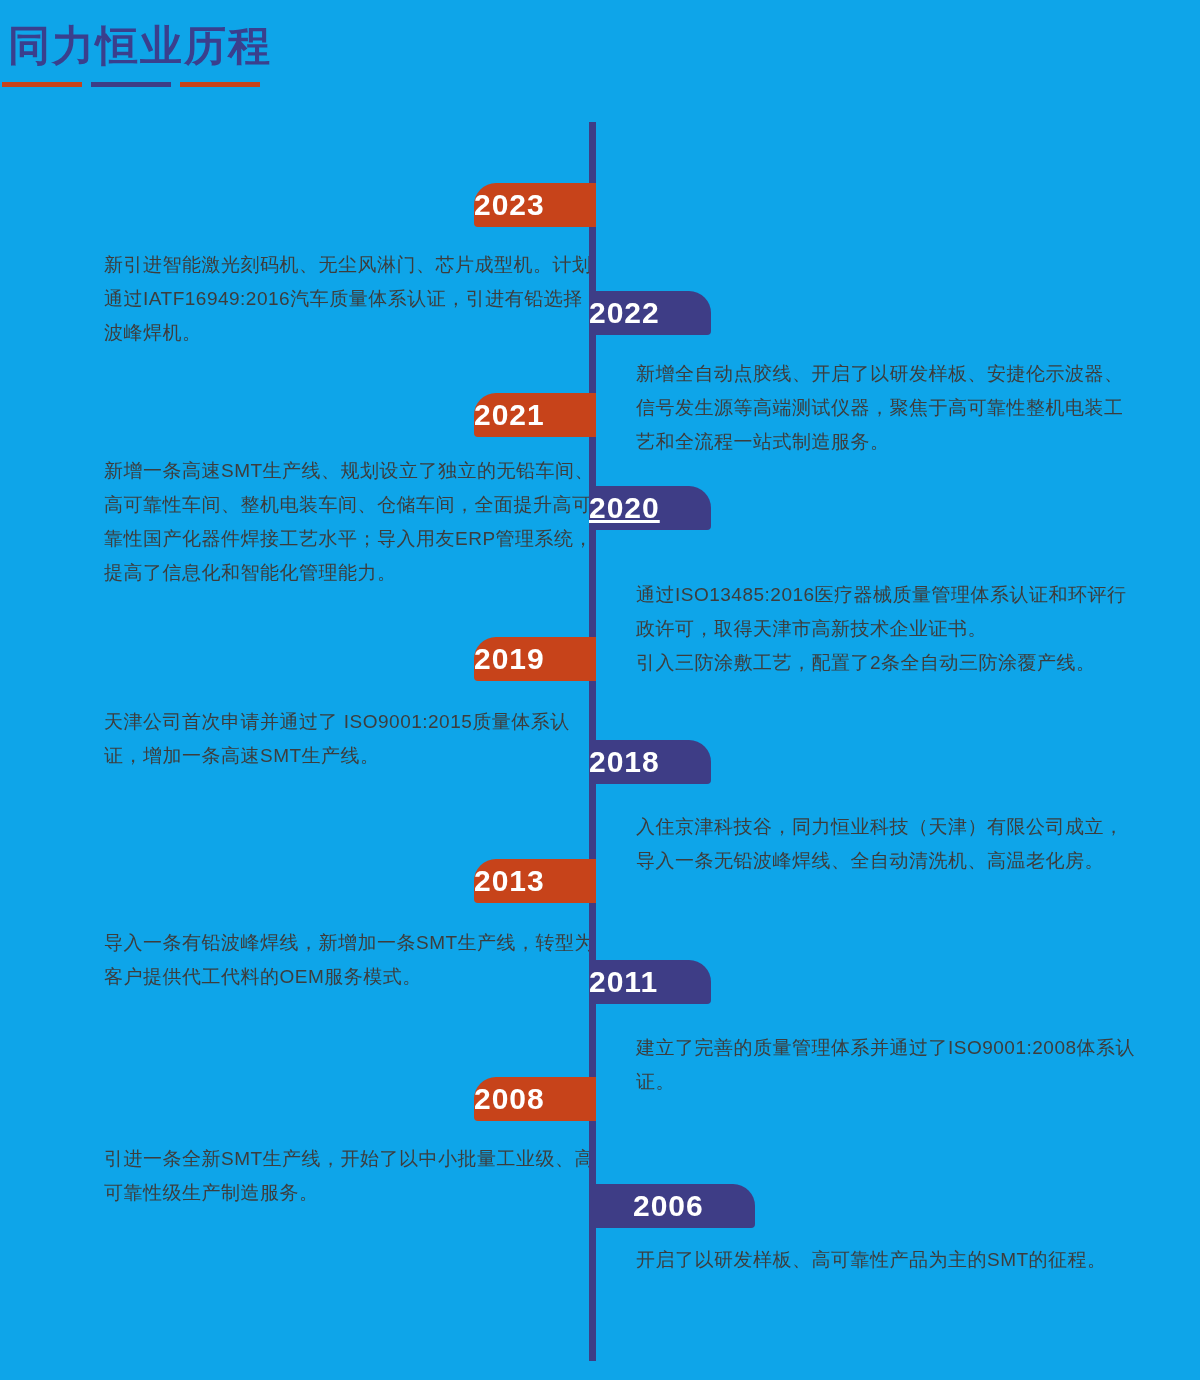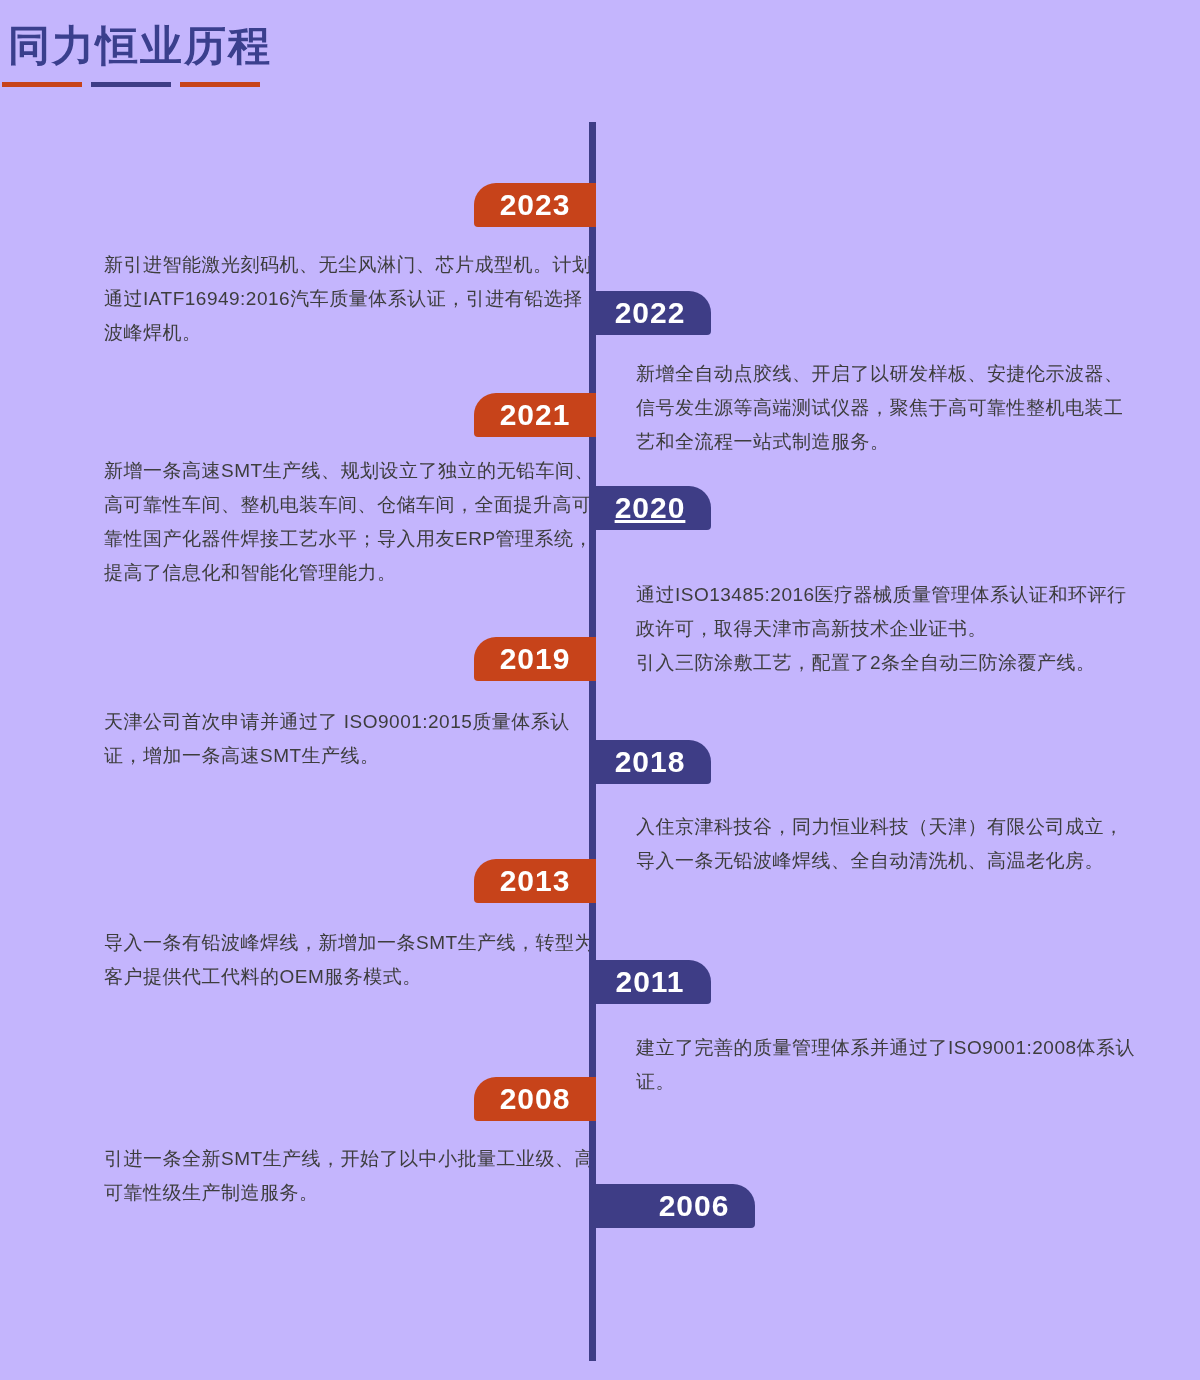--- a/index.html
+++ b/index.html
@@ -1,35 +1,35 @@
 <!DOCTYPE html>
 <html><head>
 <meta charset="utf-8">
 <style>
   html,body{margin:0;padding:0;background:#ffffff;}
   #canvas{
-    position:relative;width:1200px;height:1380px;background:#c4b5fd;
+    position:relative;width:1200px;height:1380px;background:#0ea5e9;
     font-family:"Liberation Sans","DejaVu Sans",sans-serif;overflow:hidden;
   }
   .page-title{
     position:absolute;left:8px;top:18px;margin:0;
     font-size:42px;font-weight:bold;color:#3A3F8D;letter-spacing:2px;
   }
   .title-dashes{position:absolute;left:2px;top:82px;display:flex;gap:9px;}
   .dash{width:80px;height:5px;}
   .dash-orange{background:#C7431A;}
   .dash-navy{background:#3E3D86;}
   .axis{
     position:absolute;left:589px;top:122px;width:7px;height:1239px;
     background:#3E3D86;z-index:1;
   }
   .event{position:absolute;left:0;top:0;}
   .badge{
     position:absolute;width:122px;height:44px;z-index:2;
-    display:flex;align-items:center;justify-content:center;
+    display:flex;align-items:center;
     color:#ffffff;font-weight:bold;font-size:30px;letter-spacing:1px;
   }
   .badge-left{left:474px;background:#C7431A;border-radius:22px 0 0 4px;}
   .badge-right{left:589px;background:#3E3D86;border-radius:0 22px 4px 0;}
   .desc{
     position:absolute;font-size:19px;line-height:34px;color:#3D3D3D;
     letter-spacing:0.5px;
     margin-left:24px;
   }
   .desc-left{left:80px;width:494px;}
@@ -128,16 +128,17 @@
     <div class="desc desc-left" style="top: 1142px;">
           <p>引进一条全新SMT生产线，开始了以中小批量工业级、高可靠性级生产制造服务。</p>
         </div>
   </div>
 
   <div class="event">
     <div class="badge badge-right" style="top: 1184px; padding-left: 44px;">
       <span>2006</span>
     </div>
     <div class="desc desc-right" style="top: 1243px;">
+          <p>开启了以研发样板、高可靠性产品为主的SMT的征程。</p>
         </div>
   </div>
 </div>
 </div>
 
 </body></html>

